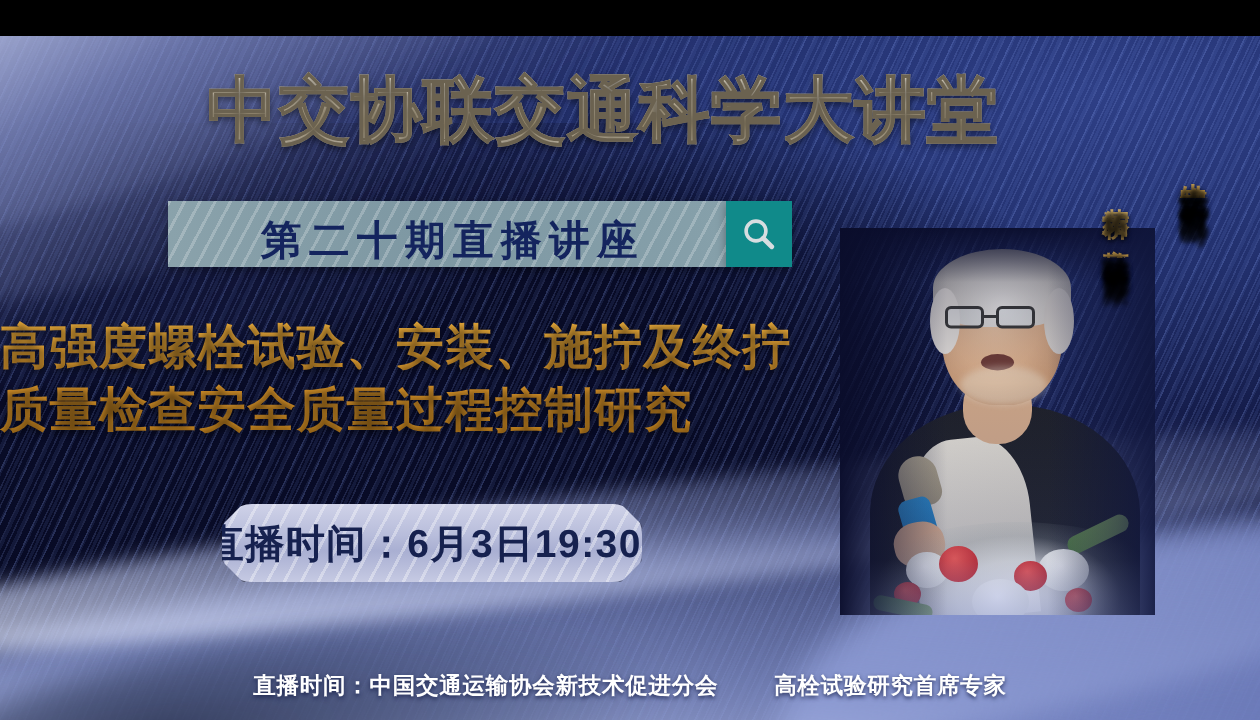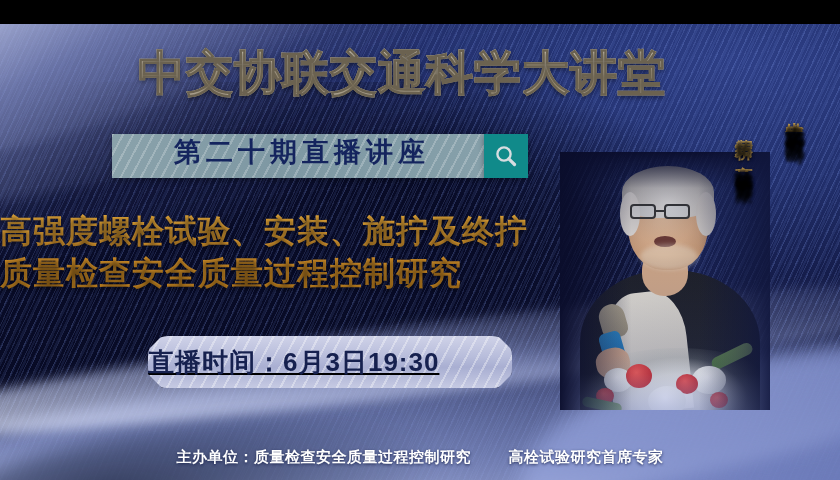--- a/index.html
+++ b/index.html
@@ -164,21 +164,21 @@
     background:linear-gradient(180deg,#fdf6e6 0%,#f2e3c4 48%,#e6d2a6 72%,#f7eddb 100%);
     -webkit-background-clip:text; background-clip:text; color:transparent;
     text-shadow:0 2px 5px rgba(0,0,0,.55);
     white-space:nowrap;
   }
 
   
   .sub-bar{
     position:absolute; left:112px; top:110px; width:372px; height:44px;
     background:linear-gradient(90deg,#8aa2ab 0%,#7e98a3 45%,#86a0aa 100%);
-    display:flex; align-items:flex-start; justify-content:flex-end;
+    display:flex; align-items:flex-end; justify-content:flex-end;
     padding-right:54px;
     box-shadow:0 2px 6px rgba(0,0,0,.35);
   }
   .sub-bar::after{
     content:""; position:absolute; inset:0;
     background:repeating-linear-gradient(118deg,
        rgba(255,255,255,.22) 0px, rgba(255,255,255,.22) 2px,
        rgba(255,255,255,0) 2px, rgba(255,255,255,0) 9px);
     pointer-events:none;
   }
@@ -203,28 +203,27 @@
     color:#d99a2b;
     background:linear-gradient(180deg,#e9ac3c 0%,#d4912a 55%,#c8861f 100%);
     -webkit-background-clip:text; background-clip:text; color:transparent;
     text-shadow:0 2px 4px rgba(0,0,0,.5);
     letter-spacing:1px;
   }
   .topic-l2{ display:block;font-family:Liberation Serif, serif; }
 
   
   .time-pill{
-    position:absolute; left:148px; top:312px; width:364px; height:52px;
+    position:absolute; left:148px; top:312px; width:280px; height:52px;
     background:linear-gradient(180deg,#cfd2e8 0%,#b8bddb 40%,#a9afd2 60%,#c6cae3 100%);
     clip-path:polygon(14px 0, calc(100% - 14px) 0, 100% 14px, 100% calc(100% - 14px),
                       calc(100% - 14px) 100%, 14px 100%, 0 calc(100% - 14px), 0 14px);
     border-radius:20px;
-    display:flex; align-items:center; justify-content:flex-start;
+    display:flex; align-items:center; justify-content:flex-end;
     box-shadow:0 3px 9px rgba(0,0,0,.45);
-    text-decoration:underline;
   }
   .time-pill::after{
     content:""; position:absolute; inset:0; border-radius:20px;
     background:repeating-linear-gradient(118deg,
        rgba(255,255,255,.35) 0px, rgba(255,255,255,.35) 2px,
        rgba(255,255,255,0) 2px, rgba(255,255,255,0) 10px);
   }
   .time-text{
     position:relative; z-index:2;
     font-size:26px; font-weight:bold; color:#16214f; letter-spacing:1px;
@@ -321,18 +320,18 @@
   </div>
 
   <div class="time-pill">
     <span class="time-text">直播时间：6月3日19:30</span>
   </div>
 
   <div class="v-col v-name">黄绍桥  高栓试验研究首席专家</div>
   <div class="v-col v-org">中铁大桥科学研究院有限公司</div>
 
   <div class="footer">
-    <span>主办单位：质量检查安全质量过程控制研究</span>
+    <span>直播时间：中国交通运输协会新技术促进分会</span>
     <span class="gap"></span>
     <span>高栓试验研究首席专家</span>
   </div>
 
 </div>
 
 </body></html>

